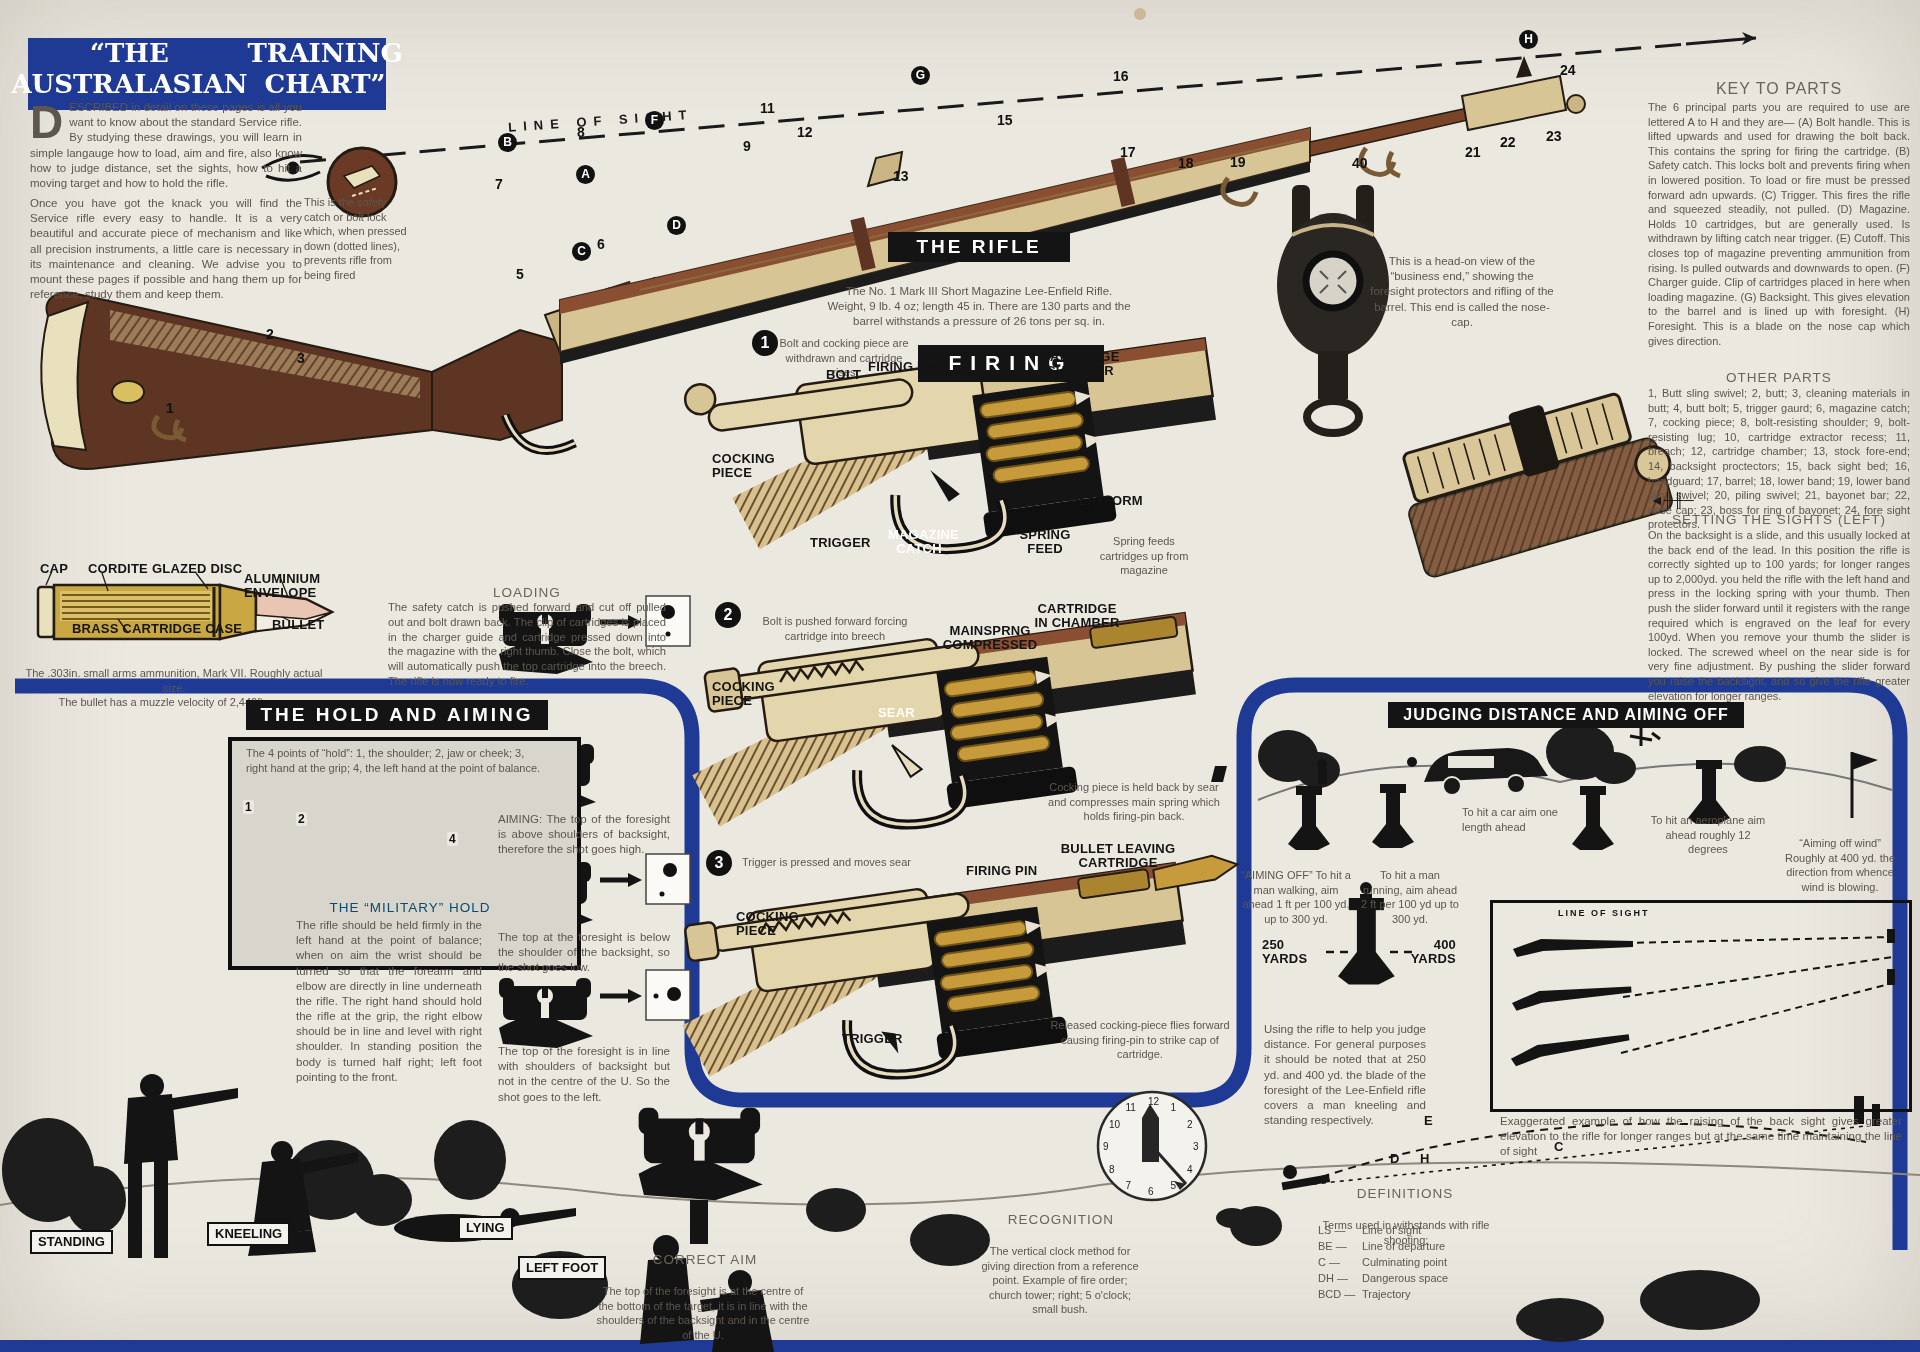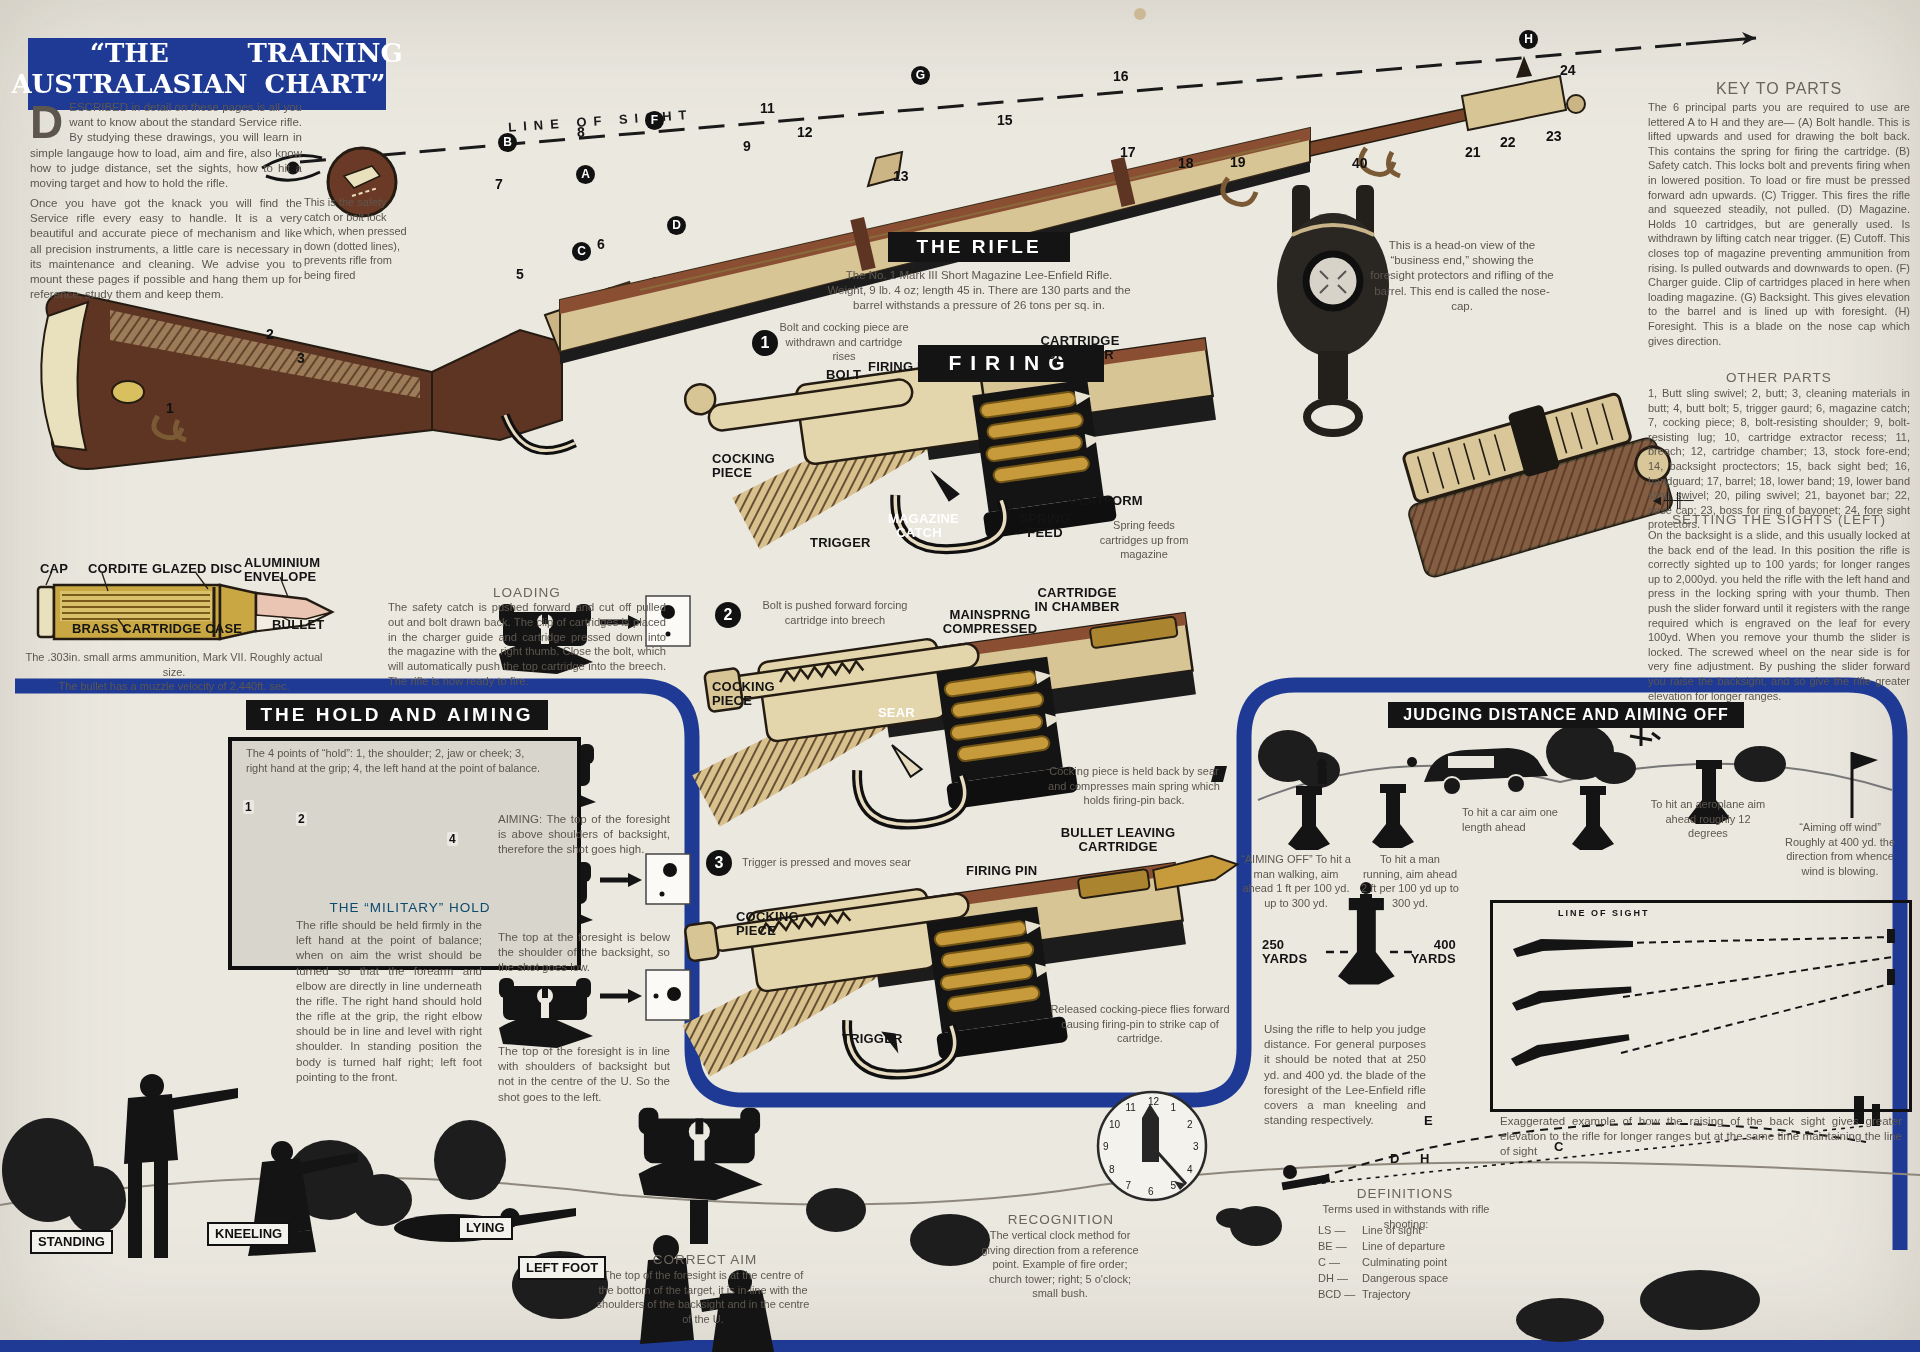--- a/index.html
+++ b/index.html
@@ -3,21 +3,21 @@
 <meta charset="utf-8">
 <style>
   html,body{margin:0;padding:0;background:#a7a39b;}
   #poster{position:relative;width:1920px;height:1352px;background:#ebe8e0;overflow:hidden;
     font-family:"Liberation Sans",sans-serif;box-shadow:inset 0 0 120px rgba(120,110,90,.25);}
   .abs{position:absolute;}
   .art{position:absolute;left:0;top:0;z-index:1;}
   .txt{z-index:3;}
   .body{font:11.5px/1.32 "Liberation Sans",sans-serif;color:#5d564e;}
   .just{text-align:justify;}
-  .cen{text-align:center;}
+  .cen{text-align:center;margin-top:16px;}
   .cap{font-weight:bold;font-size:13px;line-height:1.1;color:#141414;letter-spacing:.2px;}
   .capw{color:#ffffff;}
   .small-title{font-size:13.5px;color:#6b645a;letter-spacing:1px;text-align:center;}
   .hdr{background:#141414;color:#fff;font-weight:bold;text-align:center;z-index:3;}
   .banner{background:#1e3a94;color:#fff;font-family:"DejaVu Serif",serif;font-weight:bold;text-align:center;z-index:3;}
   .dropcap{float:left;font:bold 46px/0.85 "Liberation Sans",sans-serif;color:#5d564e;margin:3px 6px 0 0;}
   .callout-num{position:absolute;z-index:4;font:bold 14px "Liberation Sans",sans-serif;color:#111;}
   .callout-letter{position:absolute;z-index:4;width:19px;height:19px;border-radius:50%;background:#111;
     color:#fff;font:bold 12px/19px "Liberation Sans",sans-serif;text-align:center;}
   .stepnum{width:26px;height:26px;border-radius:50%;background:#111;color:#fff;

